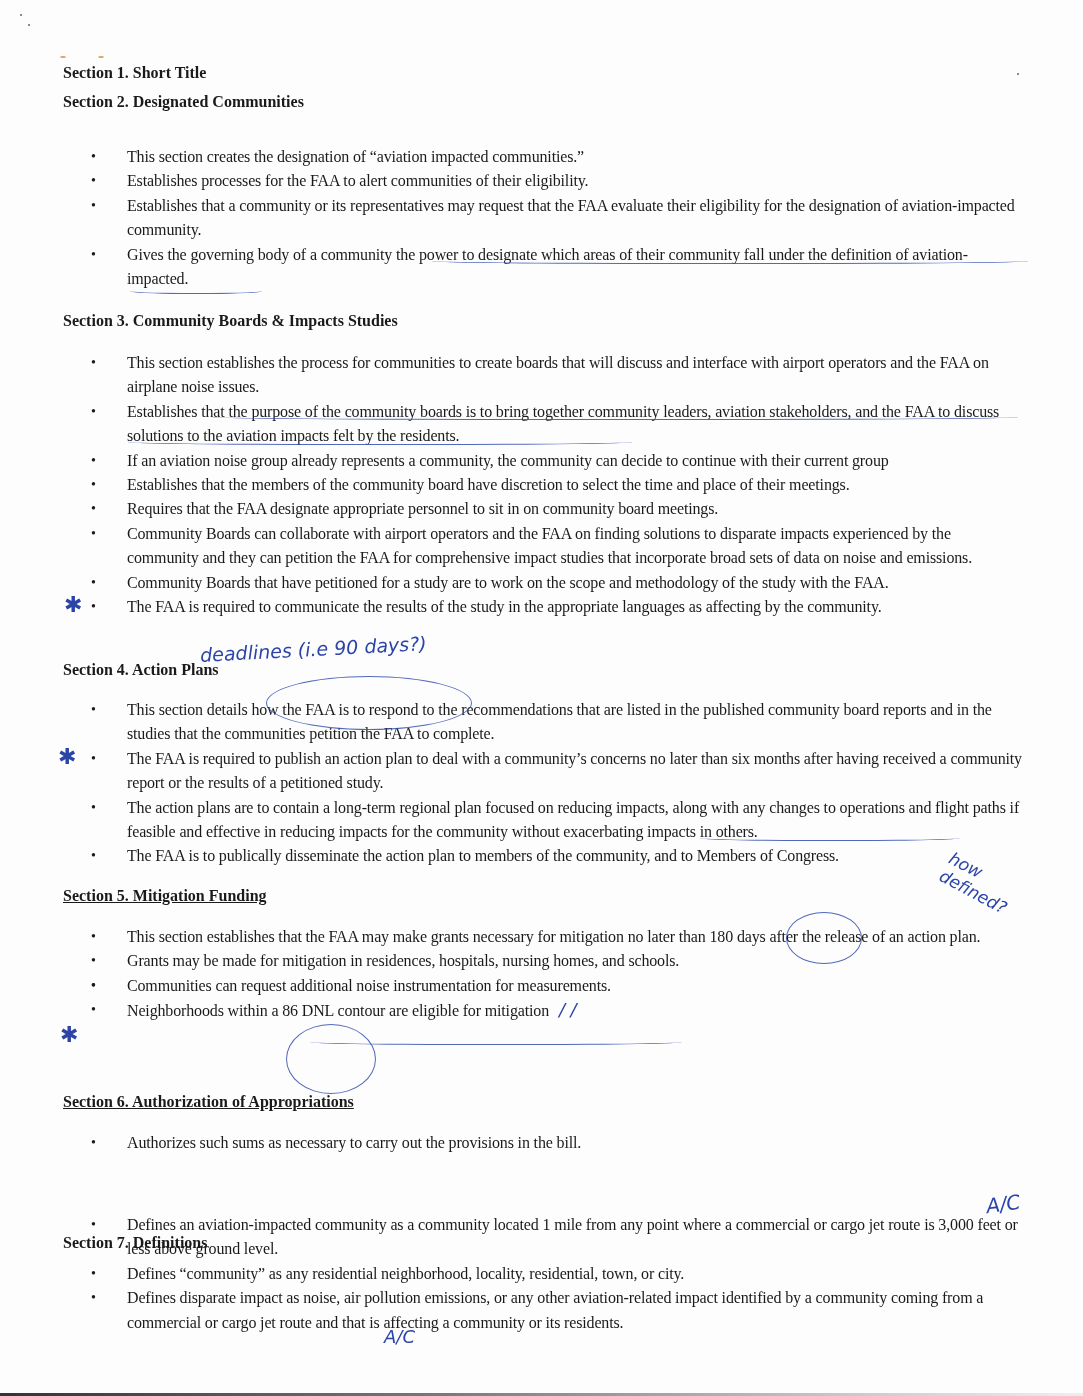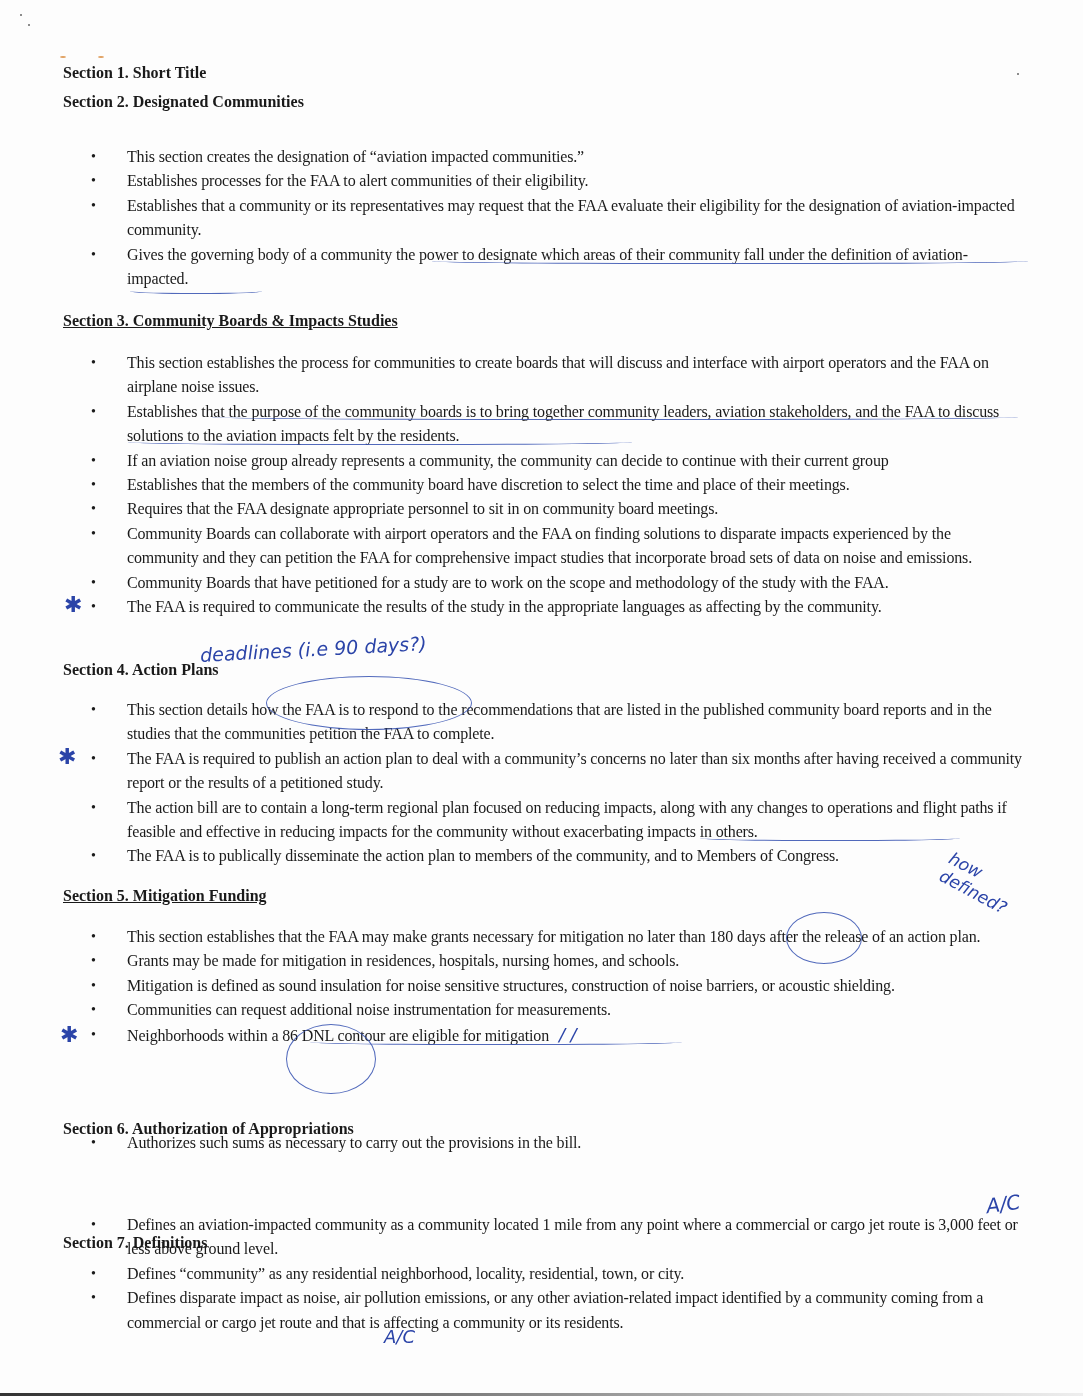--- a/index.html
+++ b/index.html
@@ -118,62 +118,62 @@
   <h2 class="section-heading" style="top:92px;">Section 2. Designated Communities</h2>
   <ul class="bullets" style="top:145px;">
     <li><span class="bullet">•</span><span class="text">This section creates the designation of “aviation impacted communities.”</span></li>
     <li><span class="bullet">•</span><span class="text">Establishes processes for the FAA to alert communities of their eligibility.</span></li>
     <li><span class="bullet">•</span><span class="text">Establishes that a community or its representatives may request that the FAA evaluate their eligibility for the designation of aviation-impacted community.</span></li>
     <li><span class="bullet">•</span><span class="text">Gives the governing body of a community the power to designate which areas of their community fall under the definition of aviation-impacted.</span></li>
   </ul>
   <div class="ink-line" style="left:432px; top:259px; width:596px; height:4px;"></div>
   <div class="ink-line" style="left:130px; top:289px; width:132px; height:4px;"></div>
 
-  <h2 class="section-heading" style="top:311px;text-decoration:underline;">Section 3. Community Boards &amp; Impacts Studies</h2>
+  <h2 class="section-heading" style="top:311px;">Section 3. Community Boards &amp; Impacts Studies</h2>
   <ul class="bullets" style="top:351px;">
     <li><span class="bullet">•</span><span class="text">This section establishes the process for communities to create boards that will discuss and interface with airport operators and the FAA on airplane noise issues.</span></li>
     <li><span class="bullet">•</span><span class="text">Establishes that the purpose of the community boards is to bring together community leaders, aviation stakeholders, and the FAA to discuss solutions to the aviation impacts felt by the residents.</span></li>
     <li><span class="bullet">•</span><span class="text">If an aviation noise group already represents a community, the community can decide to continue with their current group</span></li>
     <li><span class="bullet">•</span><span class="text">Establishes that the members of the community board have discretion to select the time and place of their meetings.</span></li>
     <li><span class="bullet">•</span><span class="text">Requires that the FAA designate appropriate personnel to sit in on community board meetings.</span></li>
     <li><span class="bullet">•</span><span class="text">Community Boards can collaborate with airport operators and the FAA on finding solutions to disparate impacts experienced by the community and they can petition the FAA for comprehensive impact studies that incorporate broad sets of data on noise and emissions.</span></li>
     <li><span class="bullet">•</span><span class="text">Community Boards that have petitioned for a study are to work on the scope and methodology of the study with the FAA.</span></li>
     <li><span class="bullet">•</span><span class="text">The FAA is required to communicate the results of the study in the appropriate languages as affecting by the community.</span></li>
   </ul>
   <div class="ink-line" style="left:212px; top:415px; width:806px; height:4px;"></div>
   <div class="ink-line" style="left:128px; top:440px; width:504px; height:4px;"></div>
   <div class="star-mark" style="left:64px; top:594px;">✱</div>
   <div class="ink" style="left:200px; top:638px; font-size:19px; transform:rotate(-3deg);">deadlines (i.e 90 days?)</div>
 
   <h2 class="section-heading" style="top:660px;">Section 4. Action Plans</h2>
   <ul class="bullets" style="top:698px;">
     <li><span class="bullet">•</span><span class="text">This section details how the FAA is to respond to the recommendations that are listed in the published community board reports and in the studies that the communities petition the FAA to complete.</span></li>
     <li><span class="bullet">•</span><span class="text">The FAA is required to publish an action plan to deal with a community’s concerns no later than six months after having received a community report or the results of a petitioned study.</span></li>
-    <li><span class="bullet">•</span><span class="text">The action bill are to contain a long-term regional plan focused on reducing impacts, along with any changes to operations and flight paths if feasible and effective in reducing impacts for the community without exacerbating impacts in others.</span></li>
+    <li><span class="bullet">•</span><span class="text">The action plans are to contain a long-term regional plan focused on reducing impacts, along with any changes to operations and flight paths if feasible and effective in reducing impacts for the community without exacerbating impacts in others.</span></li>
     <li><span class="bullet">•</span><span class="text">The FAA is to publically disseminate the action plan to members of the community, and to Members of Congress.</span></li>
   </ul>
   <div class="ink-circle" style="left:266px; top:676px; width:204px; height:52px;"></div>
   <div class="star-mark" style="left:58px; top:746px;">✱</div>
   <div class="ink-line" style="left:700px; top:835px; width:260px; height:5px;"></div>
   <div class="ink" style="left:955px; top:848px; font-size:17px; transform:rotate(28deg); transform-origin:left top;">how defined?</div>
 
   <h2 class="section-heading" style="top:886px;text-decoration:underline;">Section 5. Mitigation Funding</h2>
   <ul class="bullets" style="top:925px;">
     <li><span class="bullet">•</span><span class="text">This section establishes that the FAA may make grants necessary for mitigation no later than 180 days after the release of an action plan.</span></li>
     <li><span class="bullet">•</span><span class="text">Grants may be made for mitigation in residences, hospitals, nursing homes, and schools.</span></li>
-    <li><span class="bullet">•</span><span class="text">Mitigation is defined as sound insulation for noise sensitive structures, construction of noise barriers, or acoustic shielding.</span></li>
+    <li><span class="bullet">•</span></li>
     <li><span class="bullet">•</span><span class="text">Communities can request additional noise instrumentation for measurements.</span></li>
     <li><span class="bullet">•</span><span class="text">Neighborhoods within a 86 DNL contour  are eligible for mitigation</span><span class="ink" style="position:static; margin-left:10px; font-size:18px;">/ /</span></li>
   </ul>
   <div class="ink-circle" style="left:786px; top:912px; width:74px; height:50px;"></div>
   <div class="star-mark" style="left:60px; top:1024px;">✱</div>
   <div class="ink-line" style="left:310px; top:1040px; width:372px; height:4px;"></div>
   <div class="ink-circle" style="left:286px; top:1024px; width:88px; height:68px;"></div>
 
-  <h2 class="section-heading" style="top:1119px;">Section 6. Authorization of Appropriations</h2>
+  <h2 class="section-heading" style="top:1092px;text-decoration:underline;">Section 6. Authorization of Appropriations</h2>
   <ul class="bullets" style="top:1131px;">
     <li><span class="bullet">•</span><span class="text">Authorizes such sums as necessary to carry out the provisions in the bill.</span></li>
   </ul>
 
   <h2 class="section-heading" style="top:1233px;font-family:Liberation Serif, serif;">Section 7. Definitions</h2>
   <ul class="bullets" style="top:1213px;">
     <li><span class="bullet">•</span><span class="text">Defines an aviation-impacted community as a community located 1 mile from any point where a commercial or cargo jet route is 3,000 feet or less above ground level.</span></li>
     <li><span class="bullet">•</span><span class="text">Defines “community” as any residential neighborhood, locality, residential, town, or city.</span></li>
     <li><span class="bullet">•</span><span class="text">Defines disparate impact as noise, air pollution emissions, or any other aviation-related impact identified by a community coming from a commercial or cargo jet route and that is affecting a community or its residents.</span></li>
   </ul>

